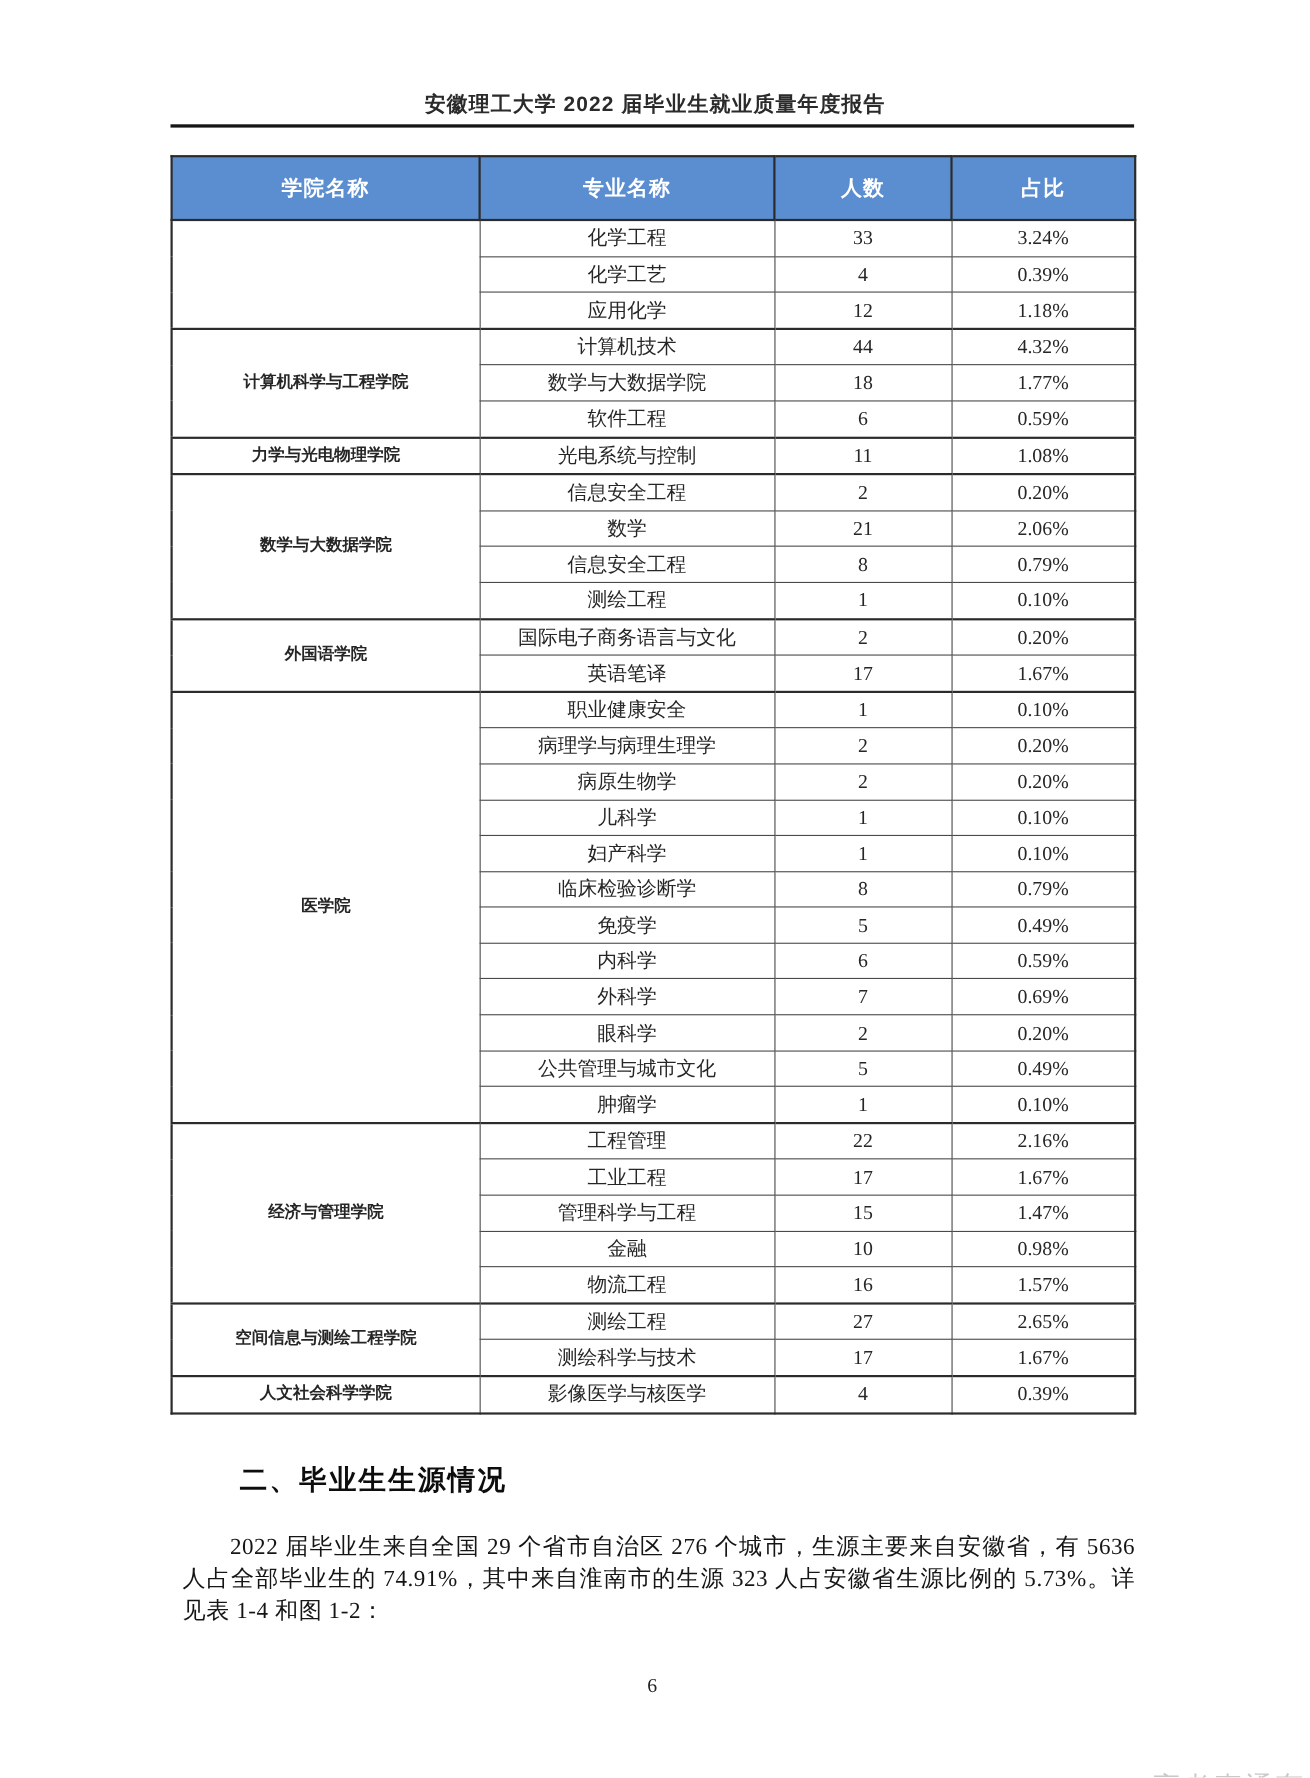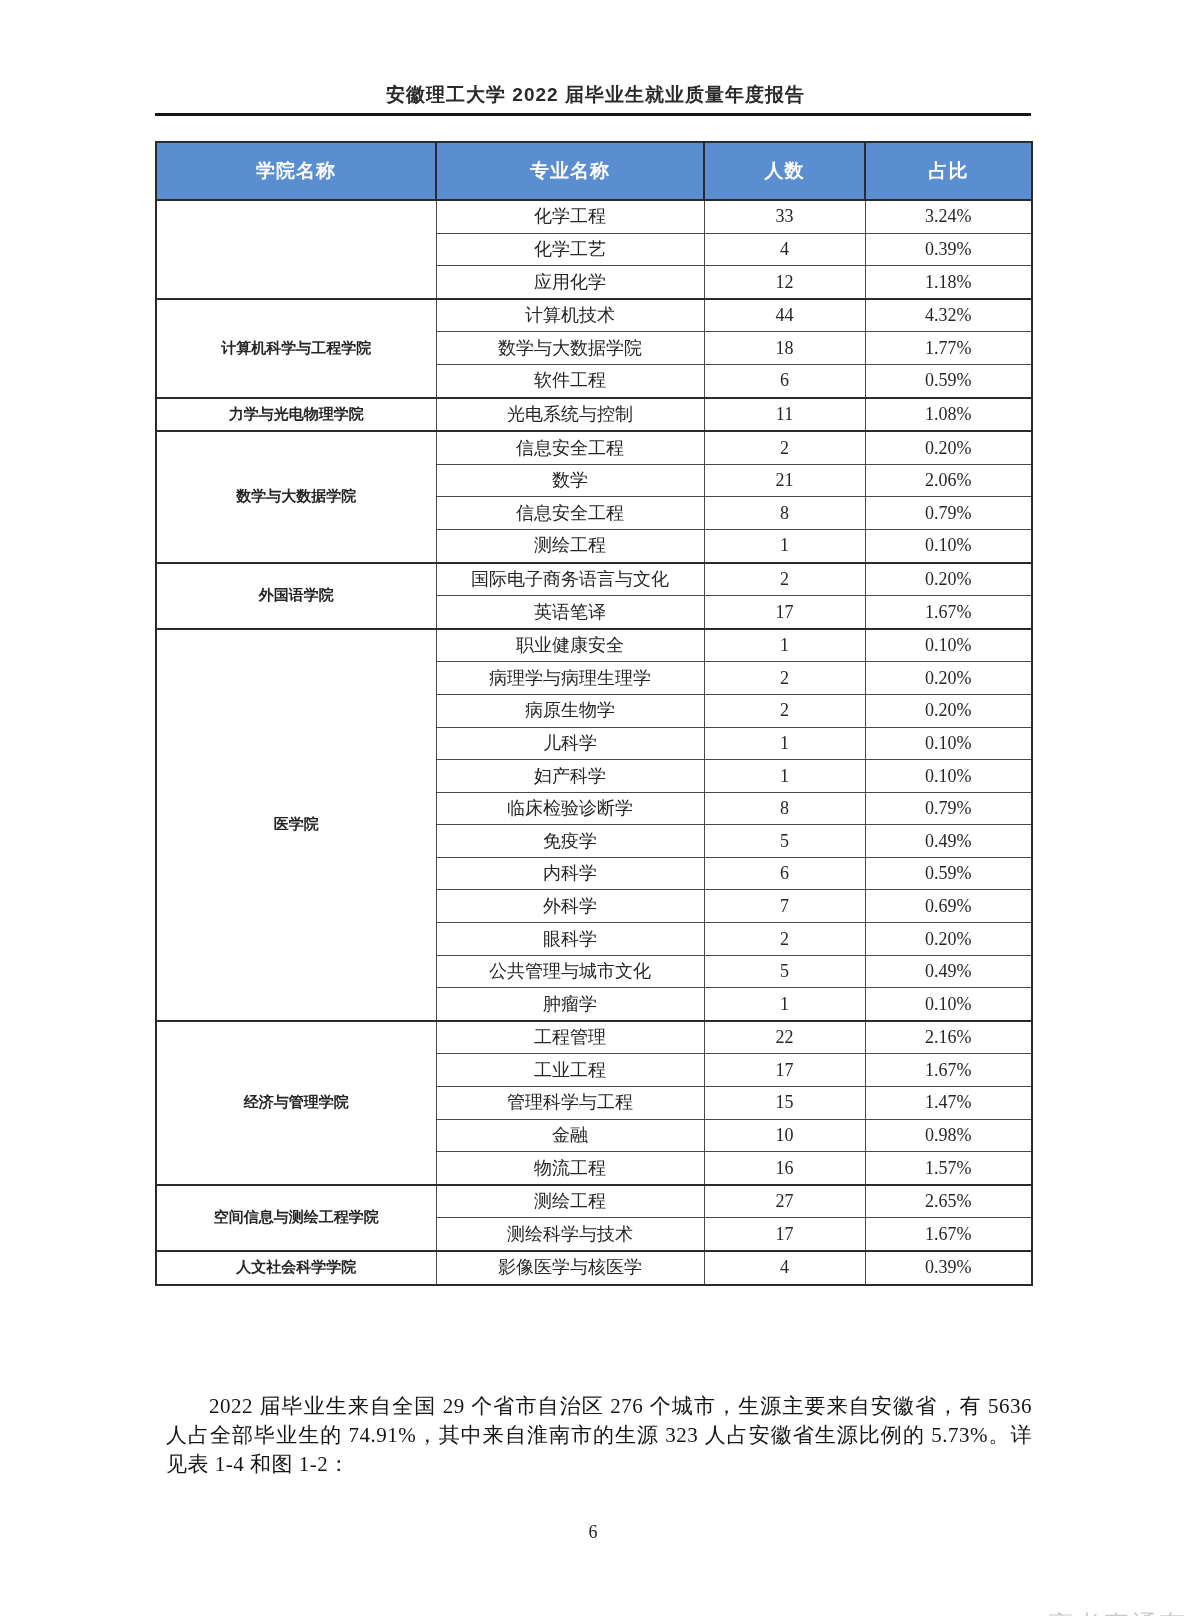--- a/index.html
+++ b/index.html
@@ -257,20 +257,21 @@
         </tr>
         <tr class="group-start">
           <td rowspan="1" class="college">人文社会科学学院</td>
           <td>影像医学与核医学</td>
           <td>4</td>
           <td>0.39%</td>
         </tr>
       </tbody>
   </table>
 
+  <h2 class="section-heading">二、毕业生生源情况</h2>
 
   <p class="body-paragraph">2022 届毕业生来自全国 29 个省市自治区 276 个城市，生源主要来自安徽省，有 5636 人占全部毕业生的 74.91%，其中来自淮南市的生源 323 人占安徽省生源比例的 5.73%。详见表 1-4 和图 1-2：</p>
 
   <div class="page-number">6</div>
 
   <div class="watermark">高考直通车</div>
 
 </div>
 
 </body></html>

